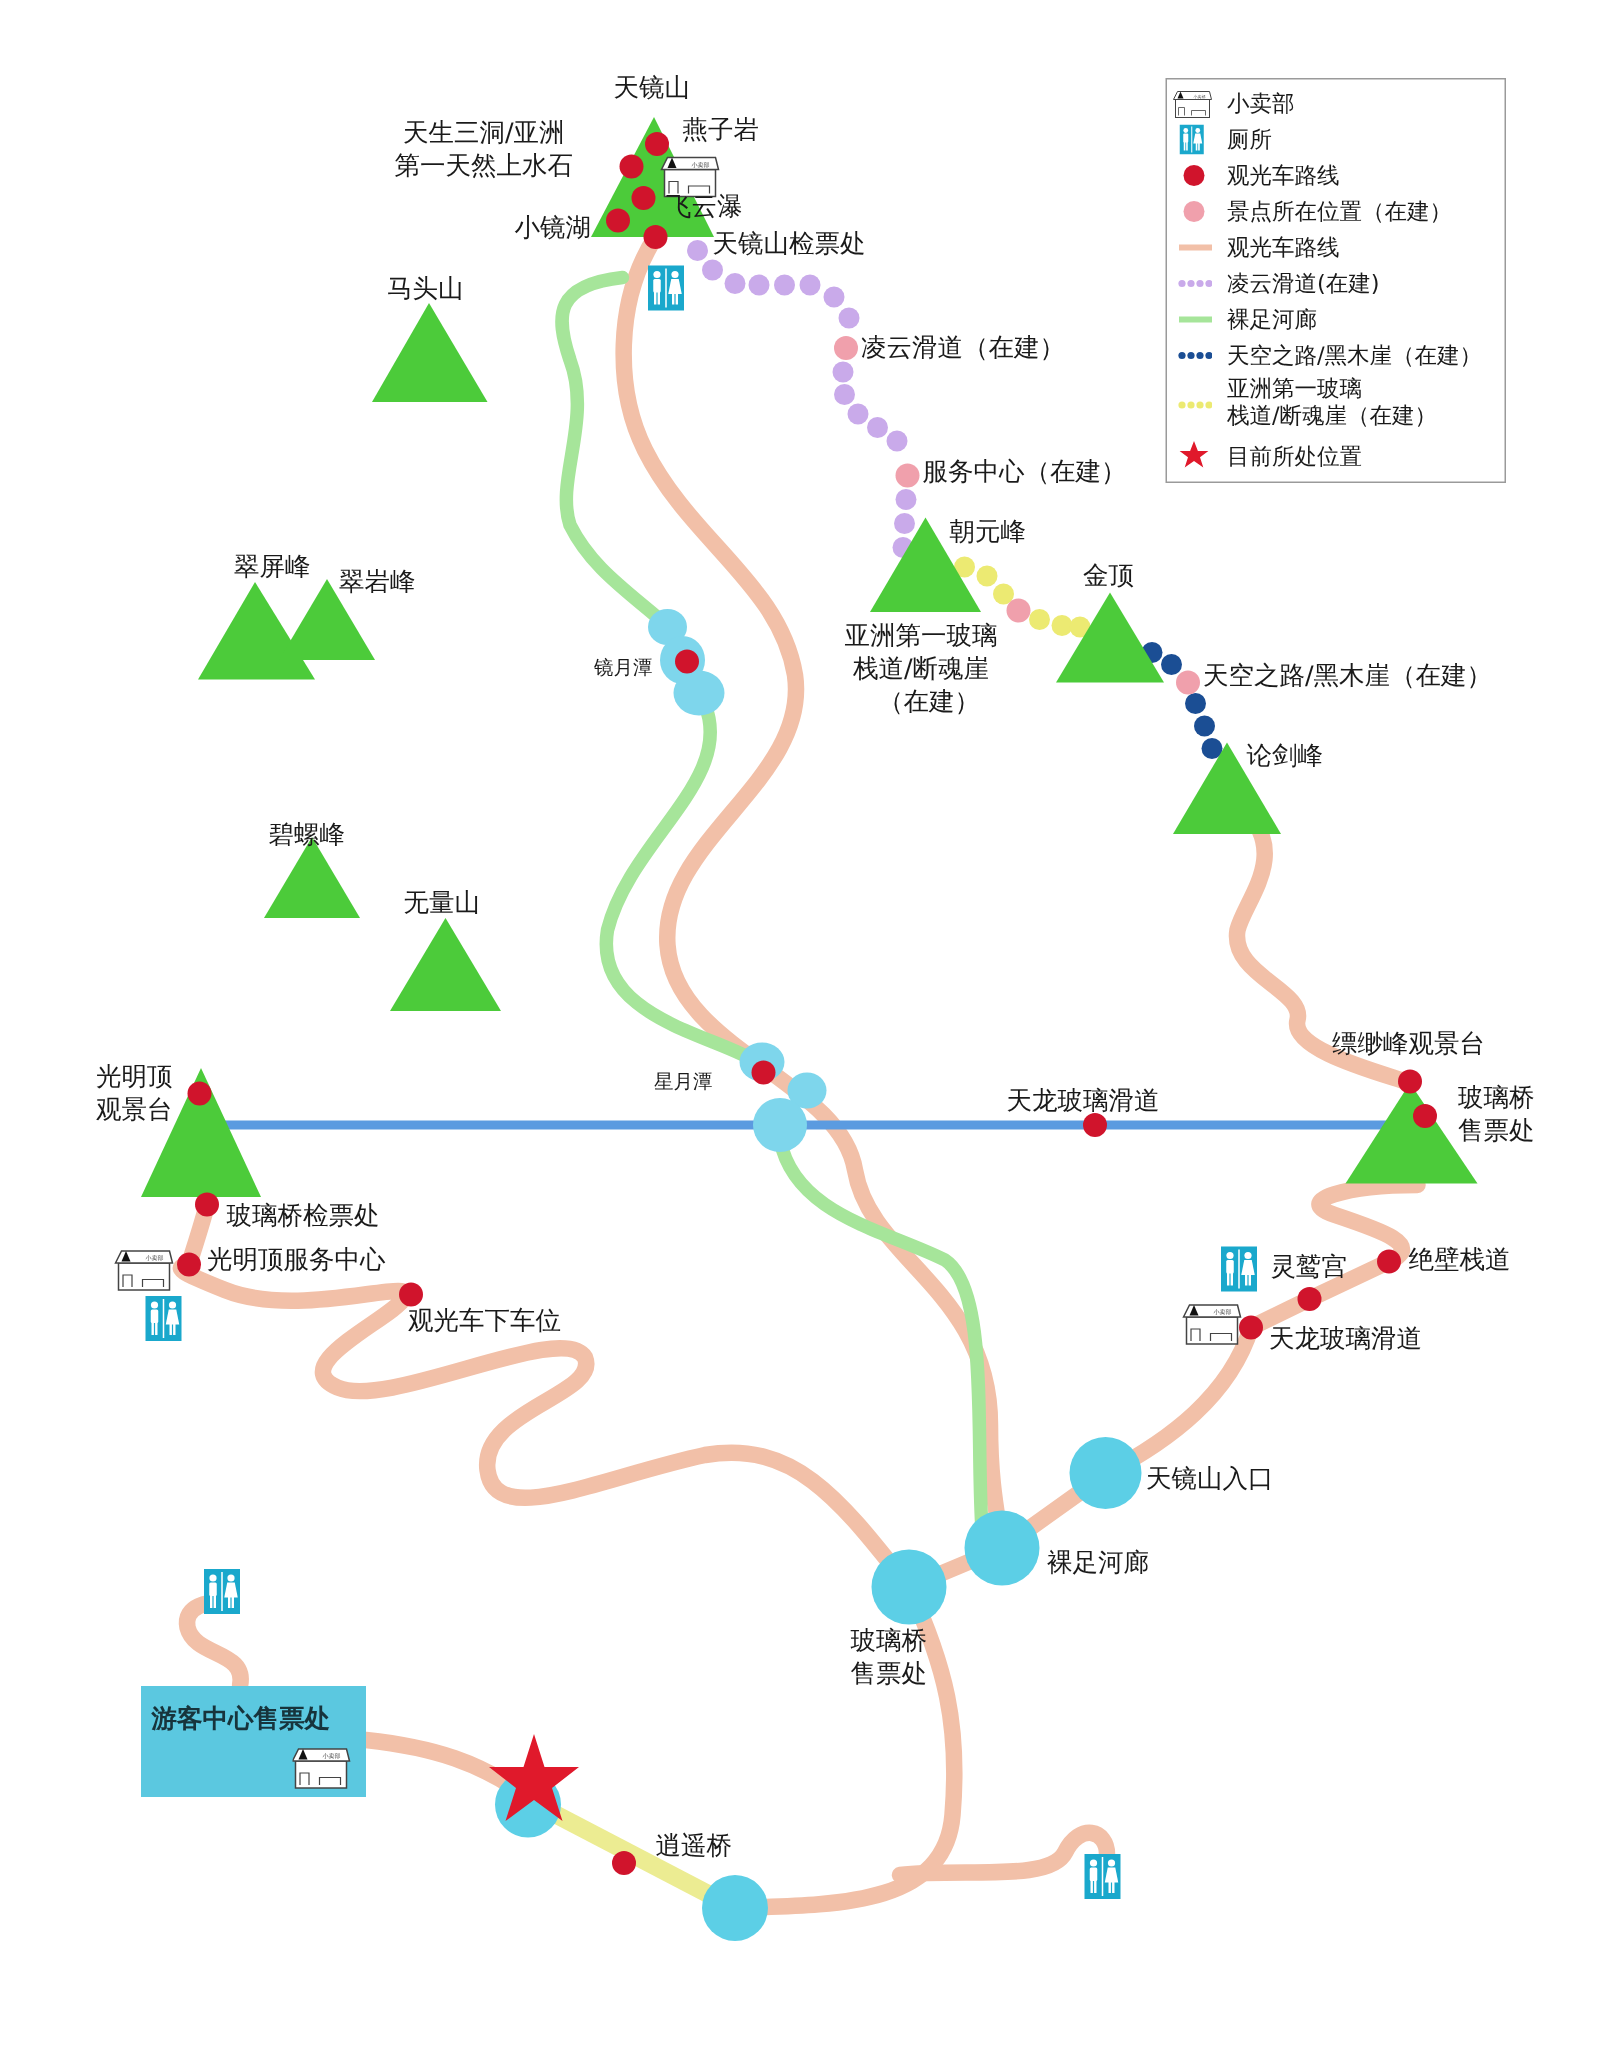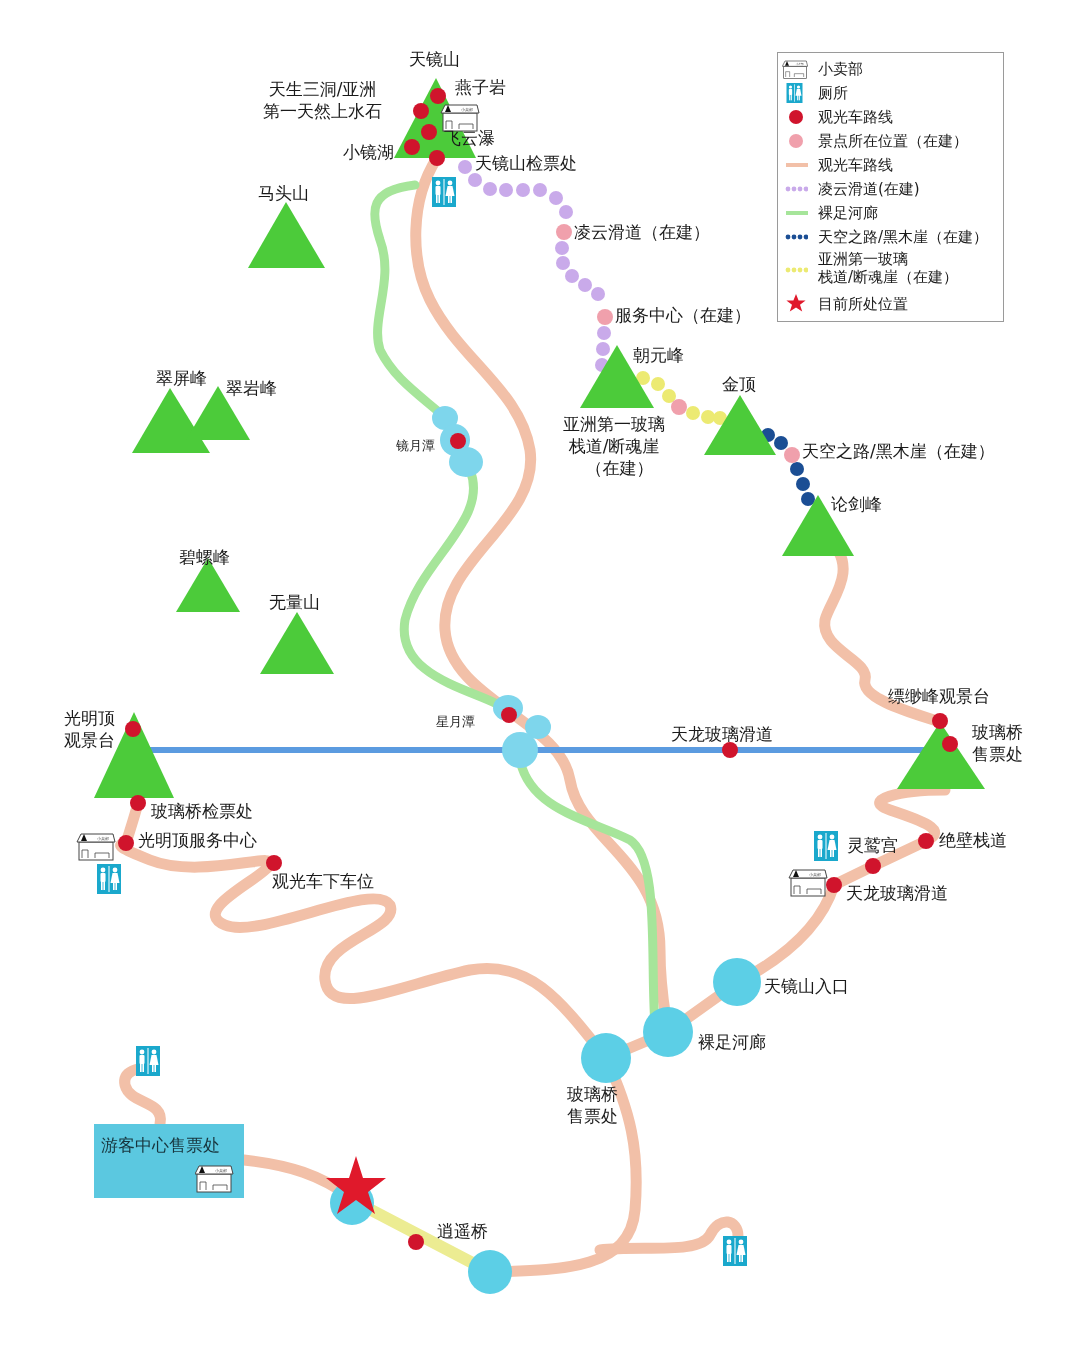--- a/index.html
+++ b/index.html
@@ -8,21 +8,21 @@
     #map { position: absolute; left: 0; top: 0; width: 1080px; height: 1368px; }
     .lbl { position: absolute; font-size: 17px; color: #1a1a1a; white-space: nowrap; line-height: 22px; text-align: center; }
     .lbl.sm { font-size: 13px; }
     .lbl.multi { white-space: pre; }
     .legend { position: absolute; left: 777px; top: 52px; width: 227px; height: 270px;
               border: 1px solid #9a9a9a; background: #fff; box-sizing: border-box; }
     .legend-row { position: absolute; left: 0; width: 100%; height: 22px; }
     .legend-row .sw { position: absolute; left: 6px; top: 3px; width: 24px; height: 16px; }
     .legend-row .txt { position: absolute; left: 40px; top: 0; font-size: 15px; line-height: 22px; color: #1a1a1a; white-space: pre; }
     .visitor-box { position: absolute; left: 94px; top: 1124px; width: 150px; height: 74px; background: #5bc8e0; }
-    .visitor-box .vt { position: absolute; left: 7px; top: 10px; font-size: 17px; font-weight: normal; color: #17343c; white-space: nowrap; }
+    .visitor-box .vt { position: absolute; left: 7px; top: 10px; font-size: 17px; font-weight: bold; color: #17343c; white-space: nowrap; }
   </style>
 </head>
 <body>
 
 <svg id="map" viewBox="0 0 1080 1368" xmlns="http://www.w3.org/2000/svg">
   <defs>
     <g id="restroom">
       <rect x="0" y="0" width="24" height="30" fill="#1aa8cc"></rect>
       <rect x="11.5" y="2" width="1" height="26" fill="#fff"></rect>
       <circle cx="6" cy="6" r="2.4" fill="#fff"></circle>

